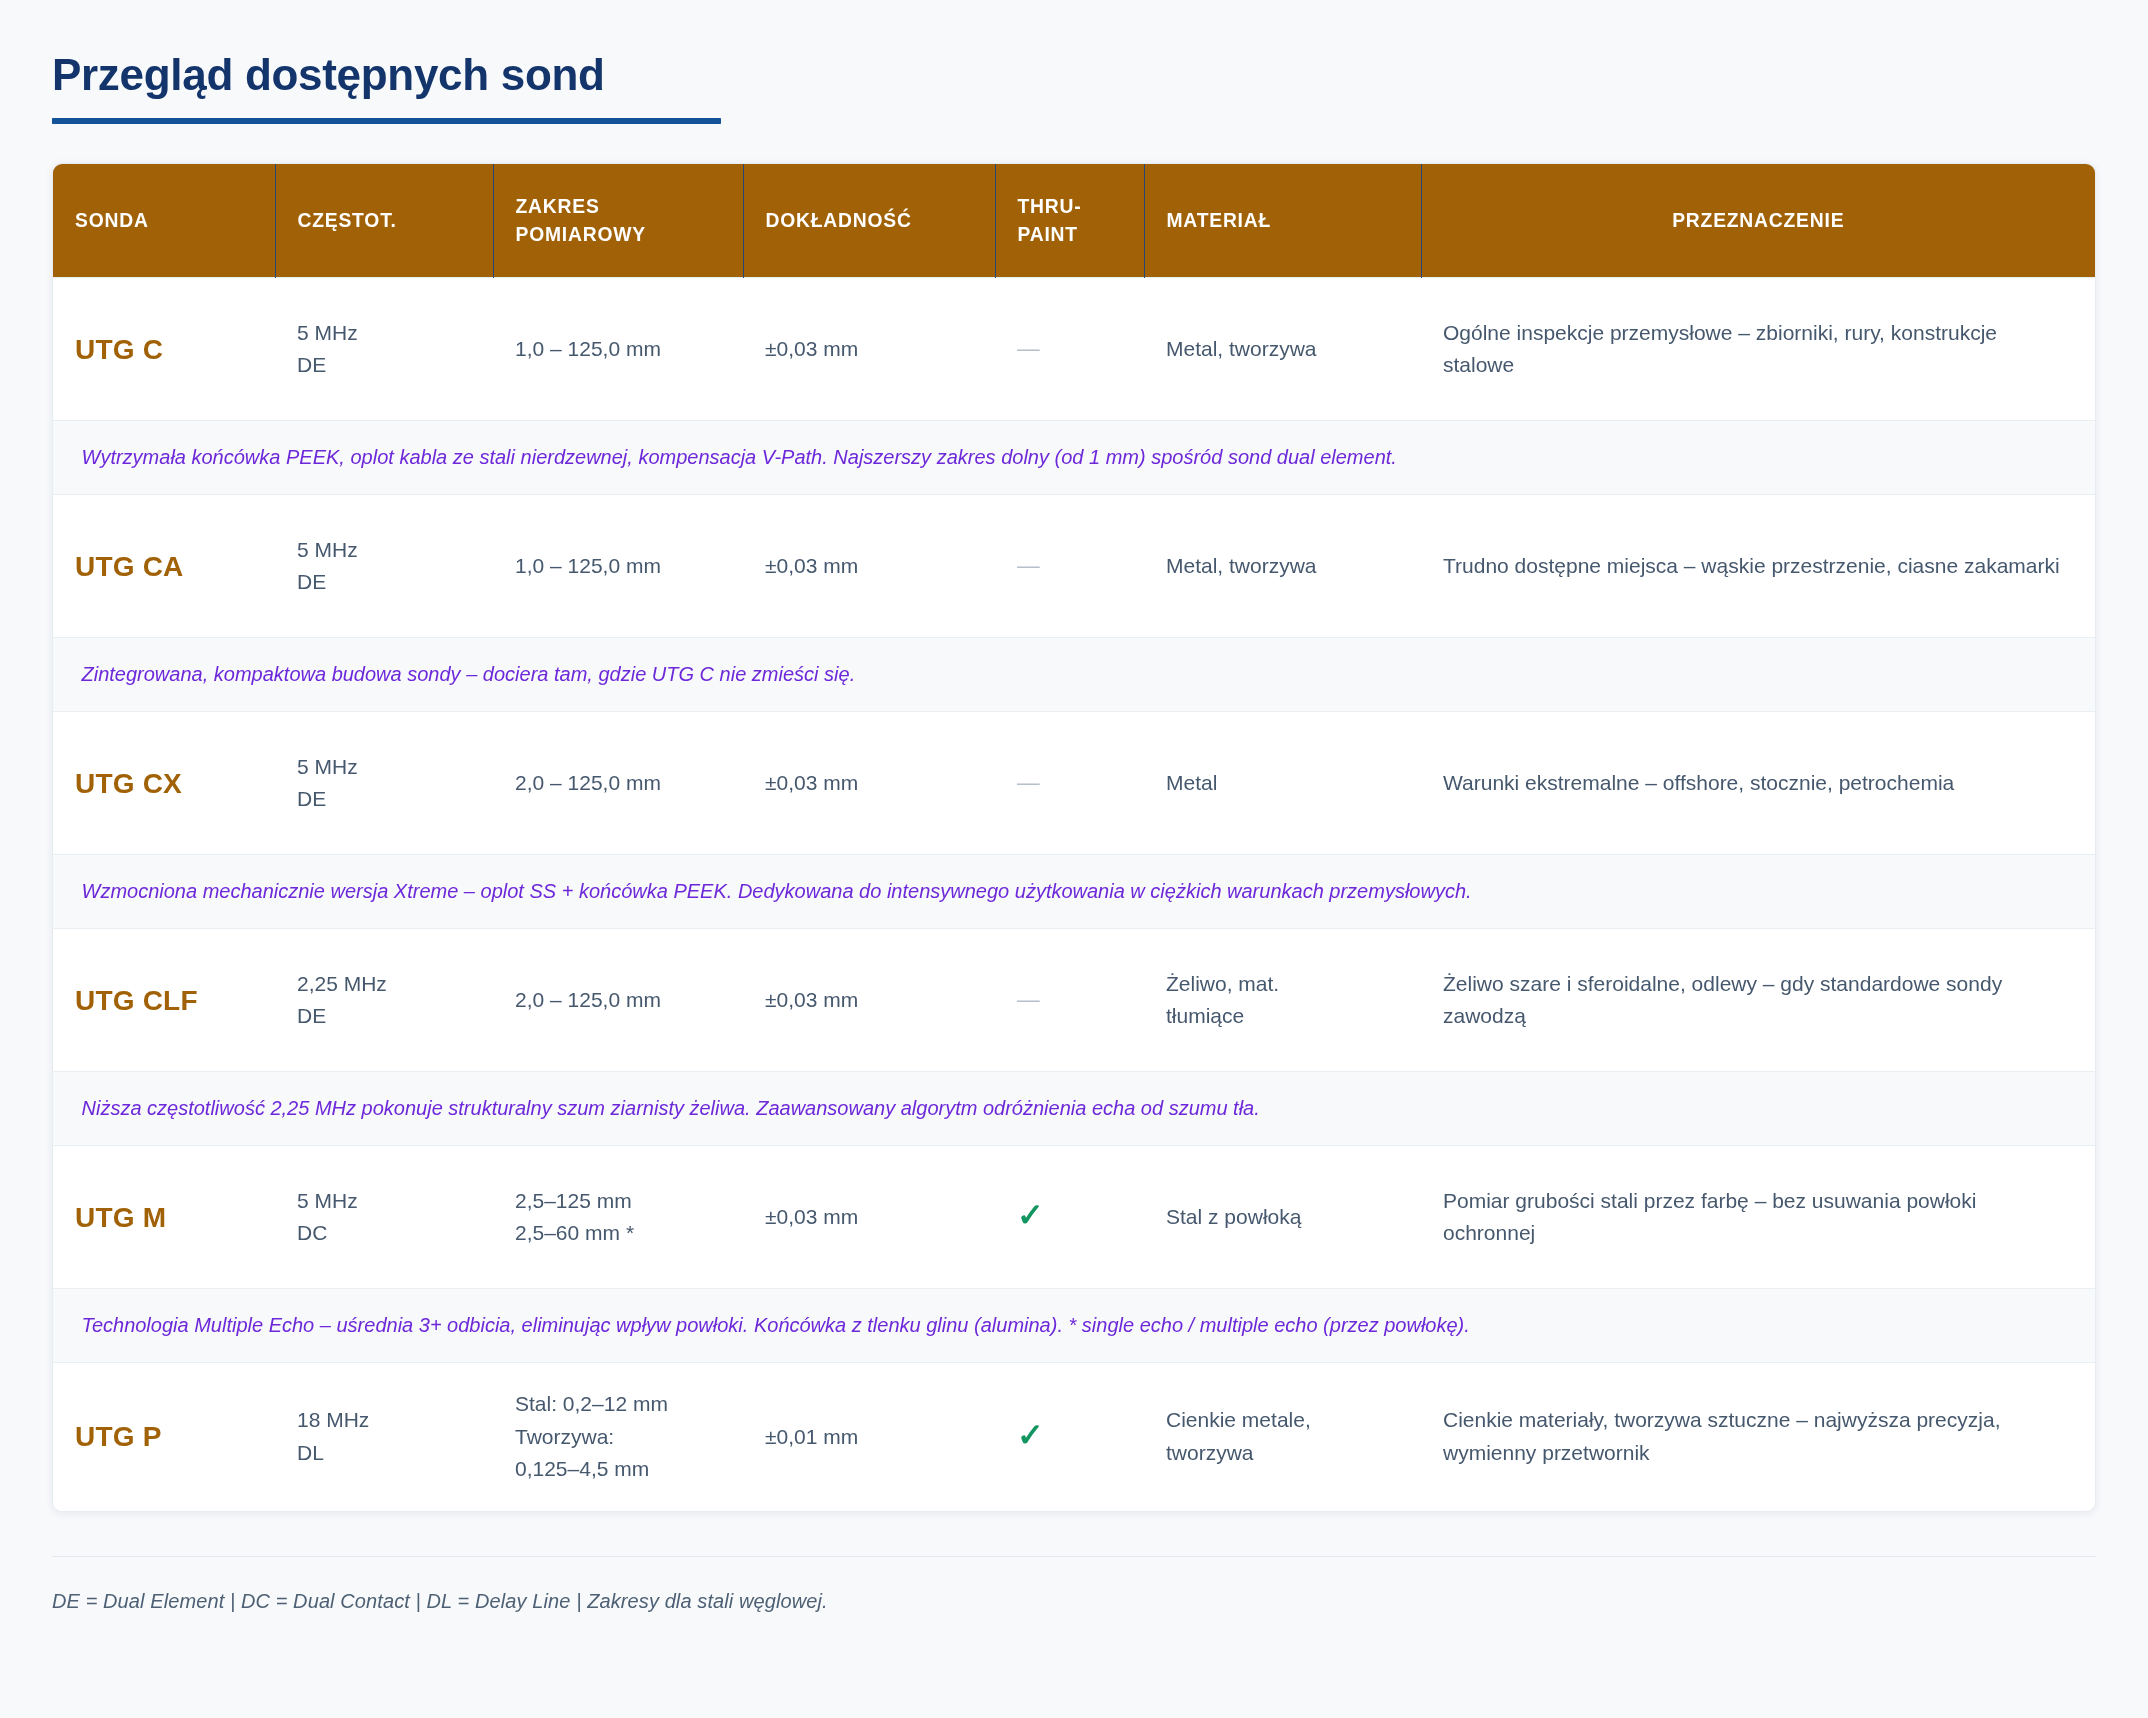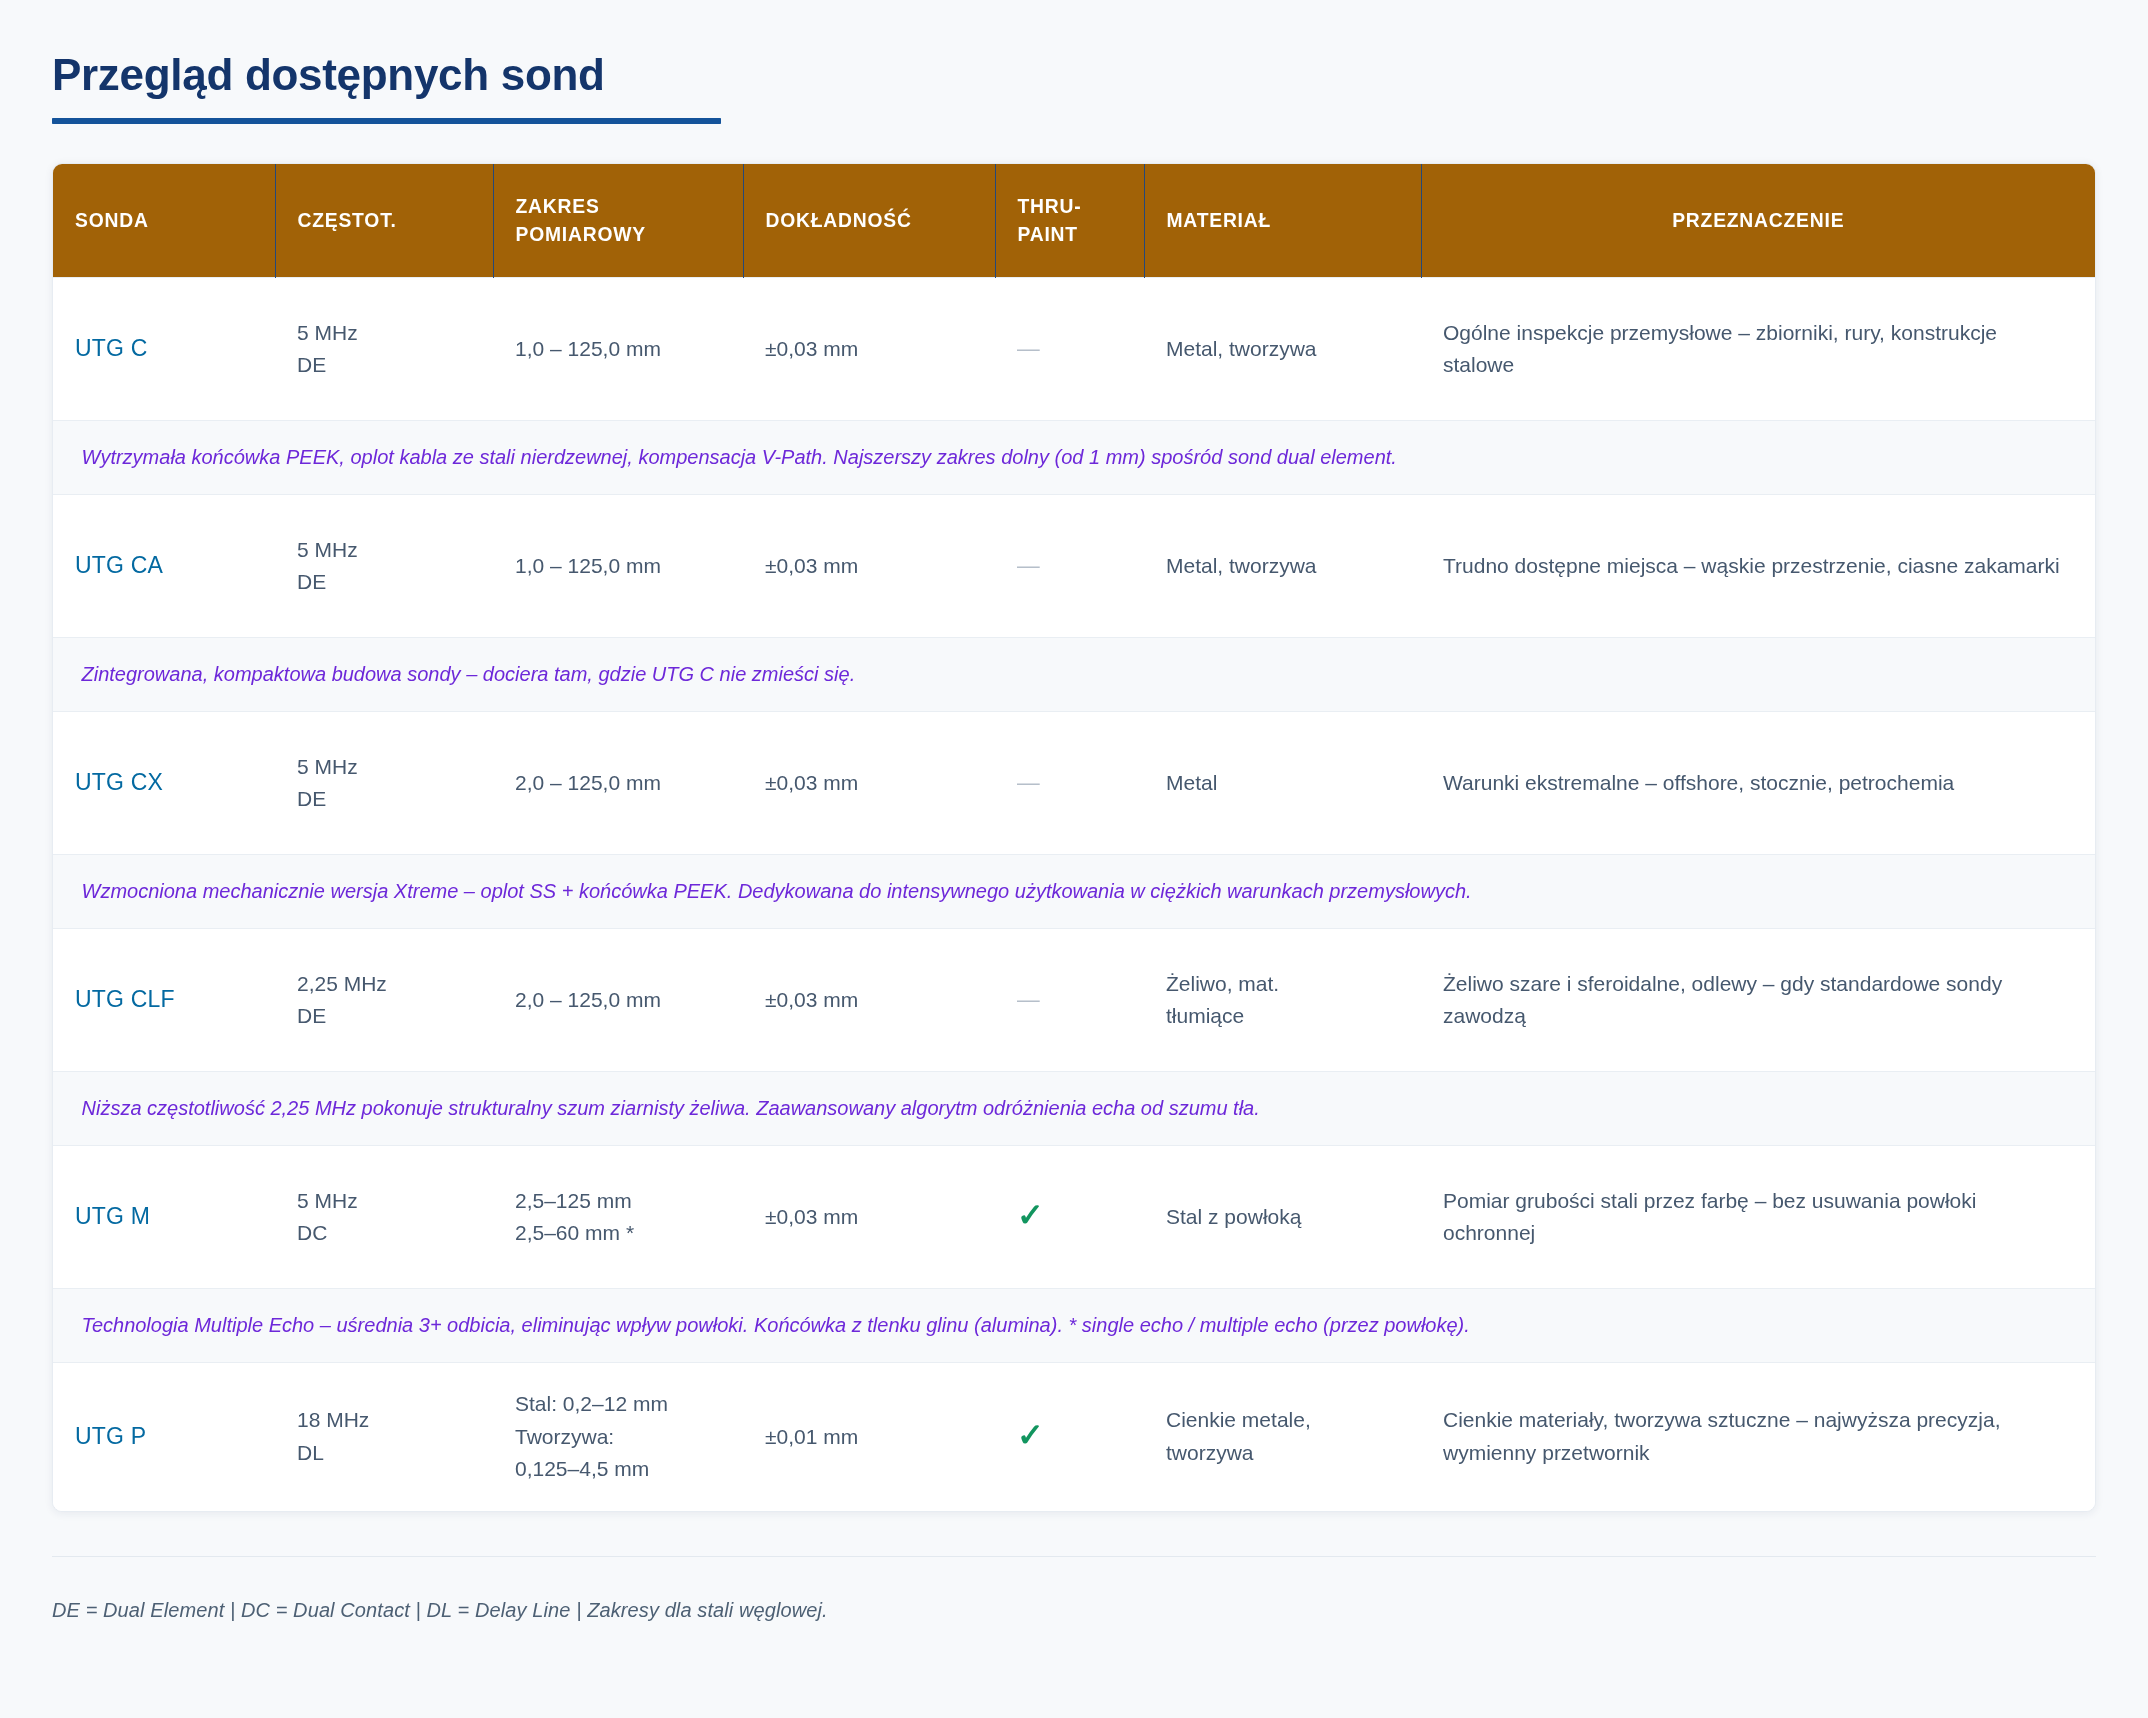--- a/index.html
+++ b/index.html
@@ -81,23 +81,23 @@
   tbody td {
     font-size: 21px;
     line-height: 1.55;
     color: #46586e;
     padding: 25px 22px;
     vertical-align: middle;
     background: #ffffff;
     border-top: 0.8px solid #e9eef3;
   }
   tr.data-row td.cell-sonda {
-    color: #0369a1;
-    font-weight: normal;
-    font-size: 23px;
+    color: #a16207;
+    font-weight: bold;
+    font-size: 28px;
     letter-spacing: 0.2px;
   }
   tr.data-row td {
     height: 92px;
   }
   .stack-line { display: block; }
   .dash {
     display: inline-block;
     color: #b6bfca;
     font-size: 22.7px;
@@ -115,21 +115,21 @@
     border-top: 0.8px solid #e9eef3;
     font-style: italic;
     font-size: 20px;
     color: #6d28d9;
     padding: 21px 22px 21px 28.5px;
     height: auto;
   }
   
   .footer-legend {
     margin-top: 44px;
-    padding-top: 42px;
+    padding-top: 33px;
     border-top: 0.8px solid #e3e9ef;
     font-style: italic;
     font-size: 20px;
     color: #4d6074;
     letter-spacing: 0.1px;
   }
 </style>
 </head>
 <body>
 

